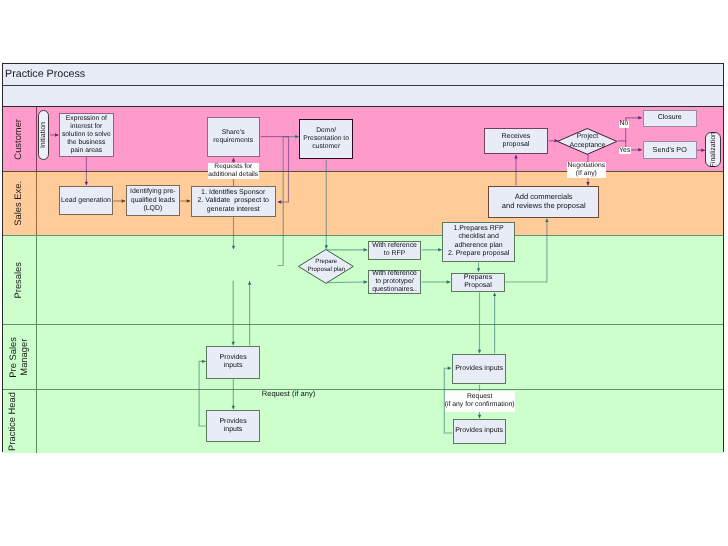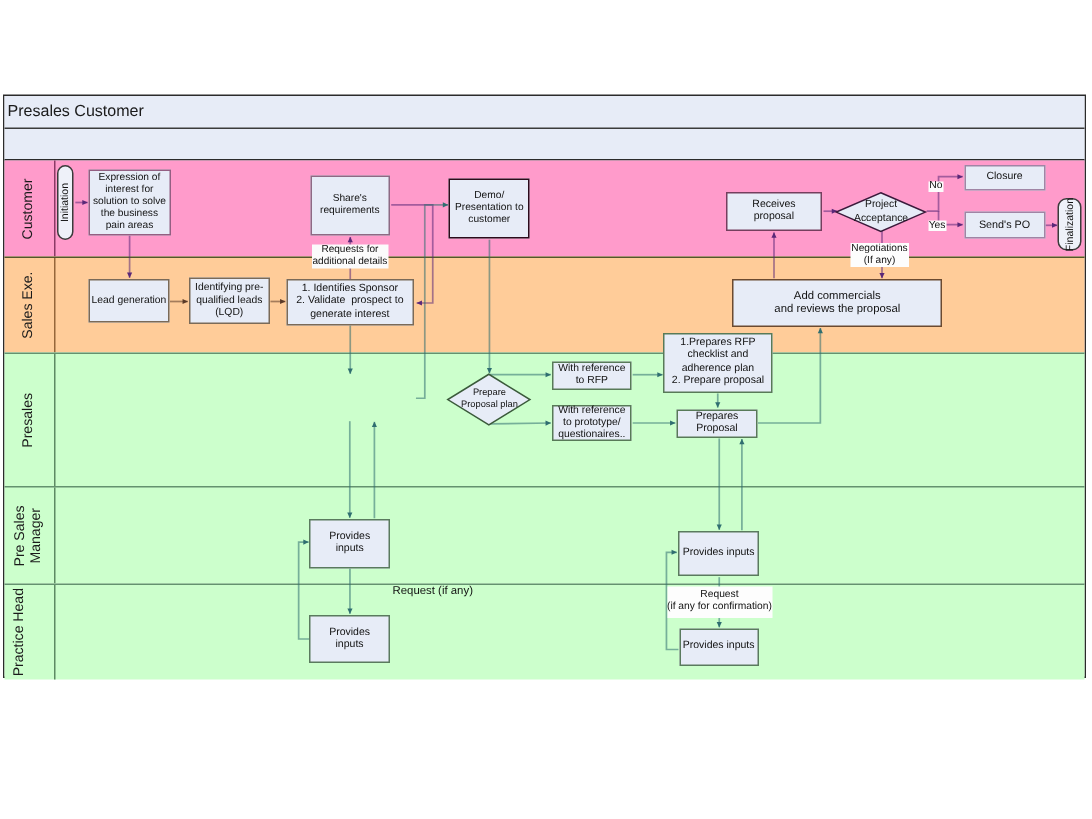--- a/index.html
+++ b/index.html
@@ -30,21 +30,21 @@
   .pill span{writing-mode:vertical-rl;transform:rotate(180deg);color:#111;}
   .flabel{position:absolute;text-align:center;color:#111;line-height:1.19;display:flex;flex-direction:column;align-items:center;justify-content:center;}
   #conn{position:absolute;left:0;top:0;width:728px;height:546px;overflow:visible;}
 </style>
 </head>
 <body>
 
 <div id="stage">
   <div id="frame">
     <div id="titlebar">
-      <span>Presales Customer</span>
+      <span>Practice Process</span>
     </div>
     <div id="subbar"></div>
     <div class="lane" style="top:43px;height:64px;background:#ff9bcb;">
       <div class="lanehdr" style="border-right-color:#8b3a66">
         <span style="margin-left:-2.0px;">Customer</span>
       </div>
     </div>
     <div class="lane" style="top:107px;height:64px;background:#ffcc99;border-top:1px solid #55552b;">
       <div class="lanehdr" style="border-right-color:#96663a">
         <span style="margin-left:-3.0px;">Sales Exe.</span>
@@ -131,21 +131,21 @@
   </div>
   <div class="node" style="left:58.8px;top:186.2px;width:54.4px;height:29.0px;border-color:#7a6a58;font-size:6.9px;">
     <span>Lead generation</span>
   </div>
   <div class="node" style="left:125.8px;top:185.4px;width:54.1px;height:30.8px;border-color:#7a6a58;font-size:6.9px;">
     <span>Identifying pre-<br>qualified leads<br>(LQD)</span>
   </div>
   <div class="node" style="left:190.7px;top:186.3px;width:85.1px;height:30.4px;border-color:#7a6a58;font-size:7.05px;">
     <span>1. Identifies Sponsor<br>2. Validate&nbsp; prospect to<br>generate interest</span>
   </div>
-  <div class="node" style="left:488.2px;top:186.0px;width:140px;height:32.2px;border-color:#6b4a30;font-size:7.55px;">
+  <div class="node" style="left:488.2px;top:186.0px;width:111px;height:32.2px;border-color:#6b4a30;font-size:7.55px;">
     <span>Add commercials<br>and reviews the proposal</span>
   </div>
   <div class="node" style="left:367.8px;top:241.0px;width:53.5px;height:18.7px;border-color:#587a58;font-size:6.9px;">
     <span>With reference<br>to RFP</span>
   </div>
   <div class="node" style="left:367.8px;top:270.2px;width:53.5px;height:23.6px;border-color:#587a58;font-size:6.9px;">
     <span>With reference<br>to prototype/<br>questionaires..</span>
   </div>
   <div class="node" style="left:442.4px;top:221.5px;width:72.5px;height:40.2px;border-color:#587a58;font-size:7.0px;">
     <span>1.Prepares RFP<br>checklist and<br>adherence plan<br>2. Prepare proposal</span>

